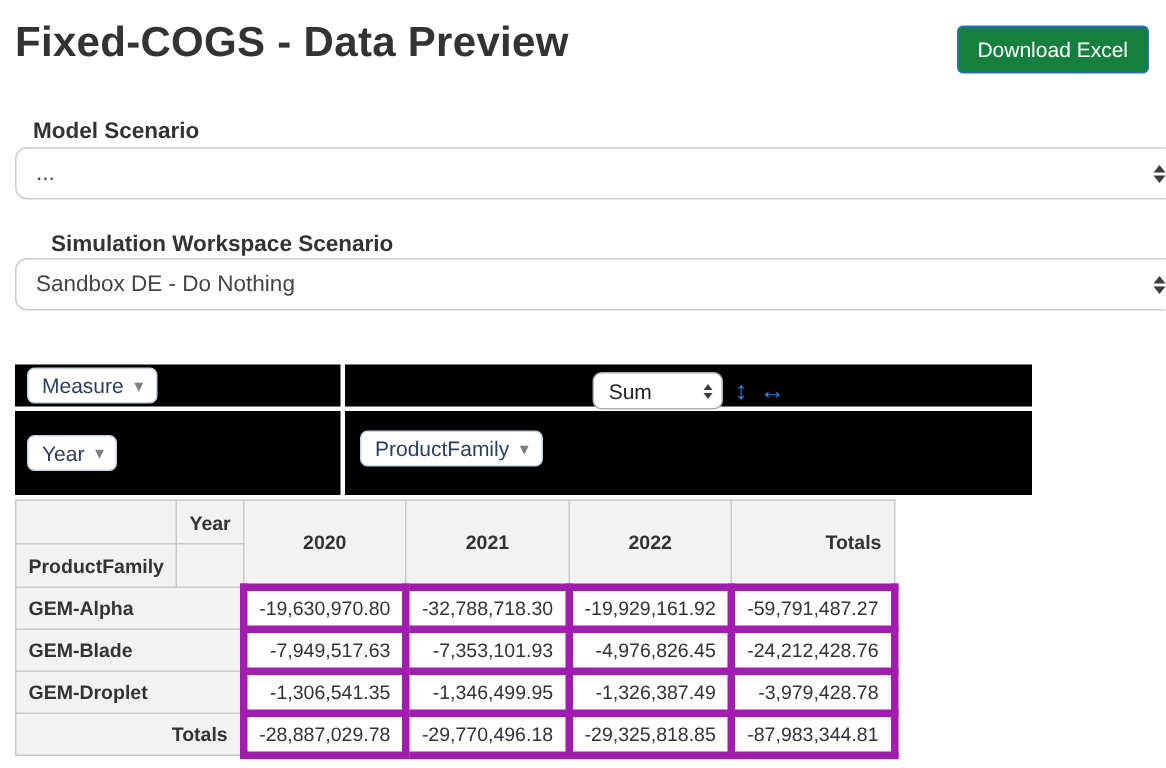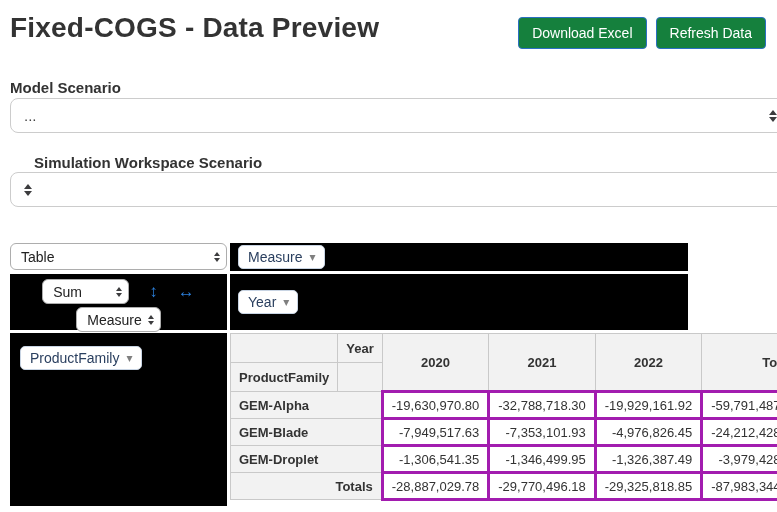--- a/index.html
+++ b/index.html
@@ -12,21 +12,21 @@
     position:absolute;left:10px;top:12px;margin:0;
     font-size:28px;font-weight:bold;color:#333;letter-spacing:.2px;
   }
   .top-buttons{position:absolute;top:17px;right:11px;display:flex;gap:9px;}
   .btn-primary{
     background:#15803d;color:#fff;border:1px solid #2b6fc2;border-radius:4px;
     font-size:14px;font-family:inherit;padding:7px 13px;cursor:pointer;white-space:nowrap;
   }
   
   .field-label{position:absolute;left:10px;font-size:15px;font-weight:bold;color:#333;}
-  .lbl-model{top:79px;}
+  .lbl-model{top:79px;margin-left:12px;}
   .lbl-sim{top:154px;margin-left:24px;}
   .select-lg{
     position:absolute;left:10px;width:753px;height:33px;background:#fff;
     border:1px solid #ccc;border-radius:8px;display:flex;align-items:center;
     justify-content:space-between;padding:0 12px 0 13px;box-sizing:content-box;
     font-size:15px;color:#444;cursor:default;
   }
   .sel-model{top:98px;}
   .sel-sim{top:172px;}
   
@@ -48,83 +48,74 @@
   .cell-renderers{background:#fff;}
   .select-sm{
     display:inline-flex;align-items:center;justify-content:space-between;
     background:#fff;border:1px solid #adadad;border-radius:6px;
     font-size:14px;color:#222;padding:0 6px 0 10px;height:25px;box-sizing:border-box;cursor:default;
   }
   .select-sm .txt{white-space:nowrap;margin-right:6px;}
   .renderer-select{width:100%;height:27px;}
   .cell-unused{display:flex;align-items:center;padding-left:8px;}
   .cell-vals{text-align:center;padding-top:5px;}
-  .vals-line1{display:inline-flex;align-items:center;gap:20px;}
+  .vals-line1{display:inline-flex;align-items:center;gap:8px;}
   .agg-select{width:87px;}
   .vals-line2{margin-top:3px;}
   .aggarg-select{width:auto;}
   .move-arrow{color:#2b7ed8;font-size:17px;line-height:1;cursor:pointer;}
   .cell-cols{display:flex;align-items:center;padding-left:8px;}
   .cell-rows{padding:13px 0 0 10px;}
   .pill{
     display:inline-flex;align-items:center;background:#fff;border:1px solid #c8d4e3;
     border-radius:5px;padding:3px 8px 3px 9px;font-size:14px;color:#2a3f5f;
     white-space:nowrap;cursor:grab;
   }
   .pill .tri{margin-left:7px;color:#7f7f7f;font-size:12px;line-height:1;}
   
   .cell-output{background:#fff;}
   table.pvt{border-collapse:collapse;table-layout:fixed;font-size:13px;color:#333;}
   .pvt th{background:#f2f2f2;border:1px solid #c9c9c9;font-weight:bold;padding:4px 8px;}
-  .pvt td{background:#fff;border:3px solid #a21caf;text-align:right;padding:4px 8px;font-weight:normal;}
+  .pvt td{background:#fff;border:5px solid #a21caf;text-align:right;padding:4px 8px;font-weight:normal;}
   .pvt thead tr{height:29px;}
   .pvt tbody tr{height:27px;}
   .th-center{text-align:center;}
   .th-left{text-align:left;}
   .th-right{text-align:right;}
   .bold{font-weight:bold;}
 </style>
 </head>
 <body>
 
 <h1 class="page-title">Fixed-COGS - Data Preview</h1>
 
 <div class="top-buttons">
   <button class="btn-primary">Download Excel</button>
-  <button class="btn-primary">Refresh Data</button>
 </div>
 
 <div class="field-label lbl-model">Model Scenario</div>
 <div class="select-lg sel-model">
   <span>...</span>
   <span class="stepper">
       <i class="up"></i>
       <i class="down"></i>
     </span>
 </div>
 
 <div class="field-label lbl-sim">Simulation Workspace Scenario</div>
 <div class="select-lg sel-sim">
+  <span>Sandbox DE - Do Nothing</span>
   <span class="stepper">
       <i class="up"></i>
       <i class="down"></i>
     </span>
 </div>
 
 <div class="pivot">
 
-  <div class="pcell cell-renderers">
-    <div class="select-sm renderer-select">
-      <span class="txt">Table</span>
-      <span class="stepper small">
-          <i class="up"></i>
-          <i class="down"></i>
-        </span>
-    </div>
-  </div>
 
   <div class="pcell blue cell-unused">
     <span class="pill">
       <span>Measure</span>
       <span class="tri">▾</span>
     </span>
   </div>
 
   <div class="pcell blue cell-vals">
     <div class="vals-line1">

